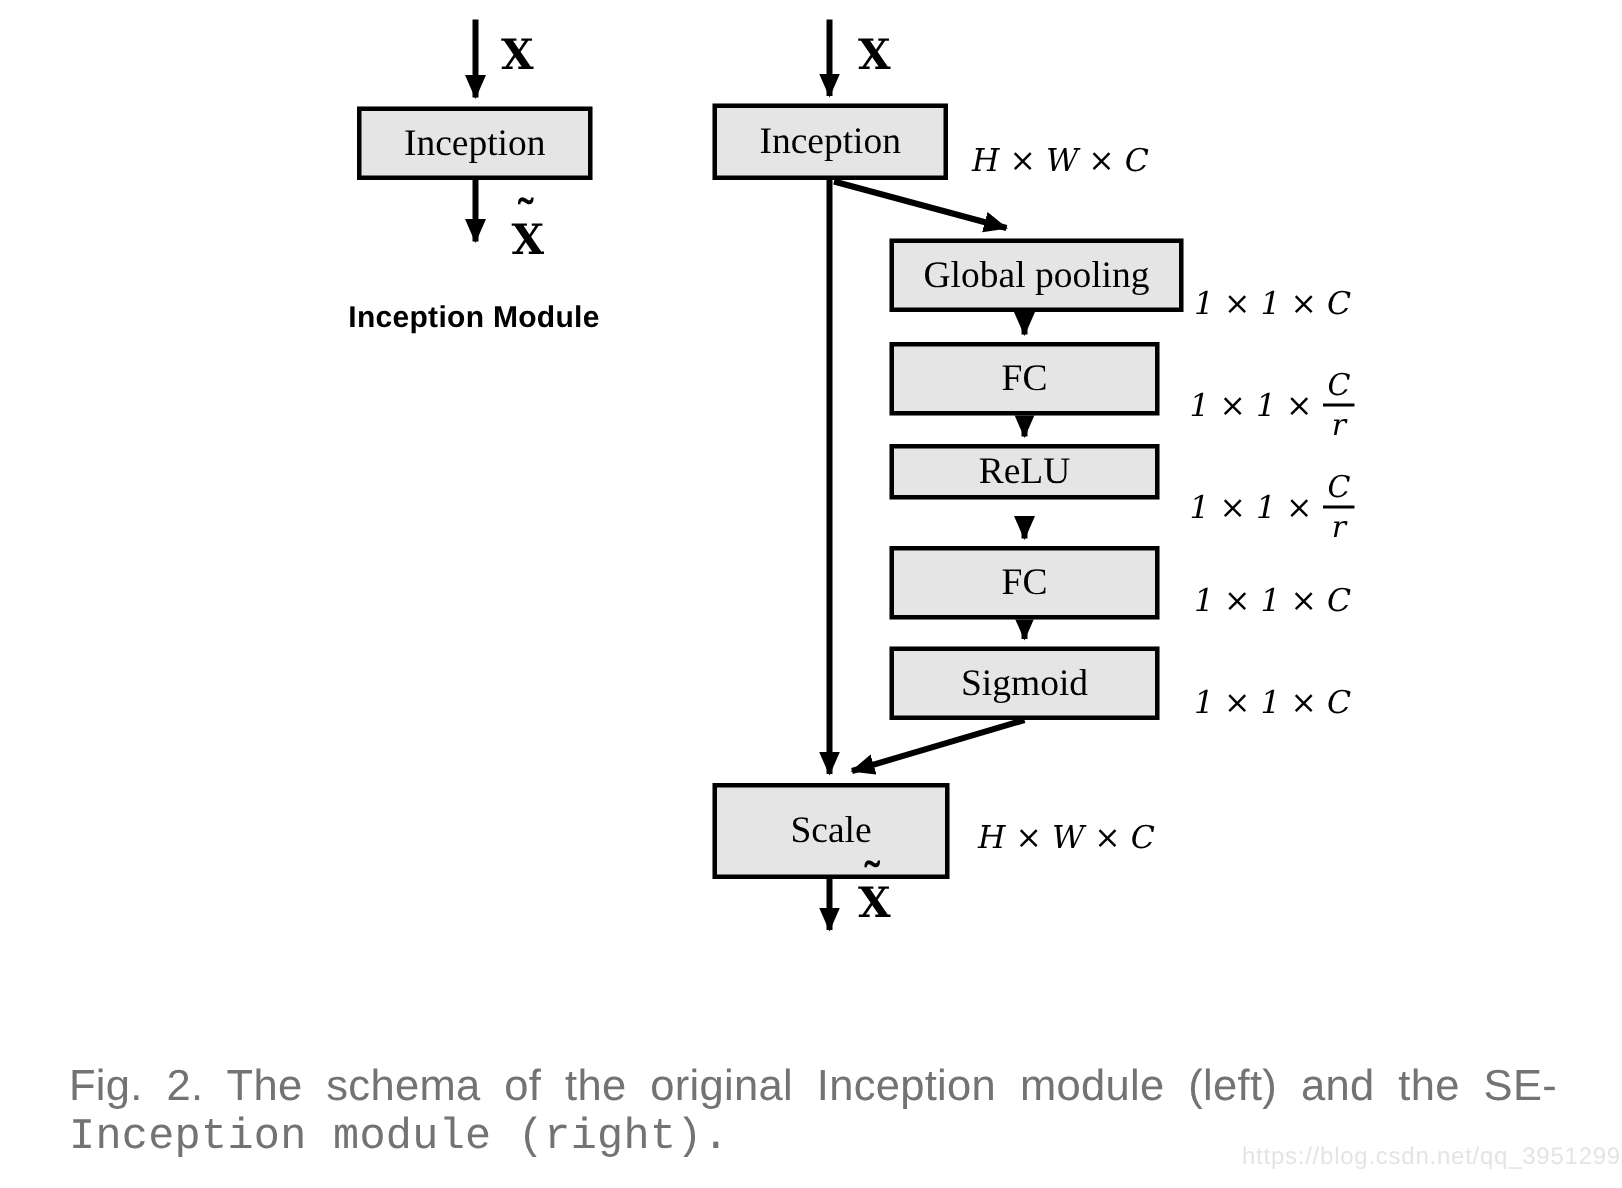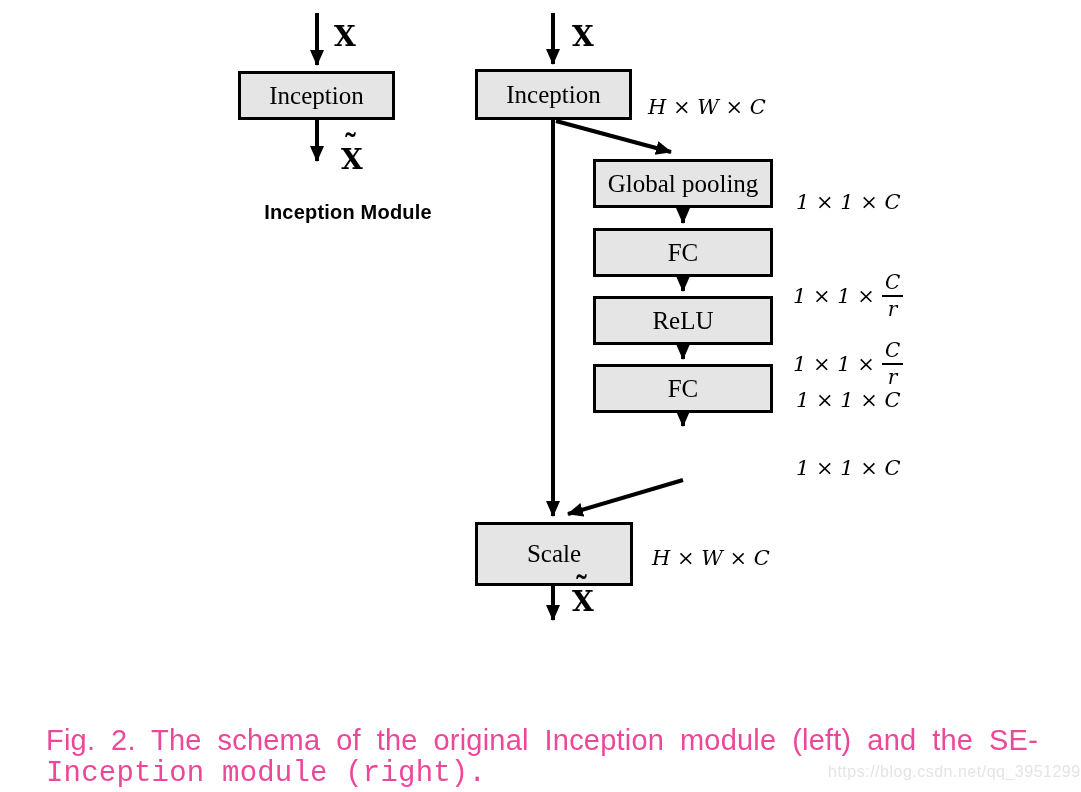--- a/index.html
+++ b/index.html
@@ -27,40 +27,40 @@
   }
   .xout{position:absolute;}
   .xout .xbase{font:bold 28px "DejaVu Serif", serif;line-height:1;}
   .xout .tilde{
     position:absolute;top:-15px;left:2px;
     font:bold 30px "DejaVu Serif", serif;line-height:1;
   }
   .module-title{
     position:absolute;transform:translateX(-50%);
     font:bold 20px "Liberation Sans", sans-serif;
-    white-space:nowrap;letter-spacing:0.2px;margin-left:32px;
+    white-space:nowrap;letter-spacing:0.2px;
   }
   .dim{
     position:absolute;
     font:italic 21px "DejaVu Serif", serif;
     line-height:28px;white-space:nowrap;
   }
   .dim.fracline{
-    display:flex;align-items:center;height:54px;line-height:normal;margin-top:26px;
+    display:flex;align-items:center;height:54px;line-height:normal;
   }
   .frac{
     display:inline-flex;flex-direction:column;align-items:center;
     margin-left:7px;font-size:20px;line-height:1.15;
   }
   .frac .num{border-bottom:2px solid #000;padding:0 3px 1px;}
   .frac .den{padding-top:1px;}
   .caption{
     position:absolute;left:46px;top:707px;width:992px;
     font:29px "Liberation Sans", sans-serif;
-    color:#ec4899;line-height:34px;letter-spacing:0.2px;margin-top:16px;
+    color:#737373;line-height:34px;letter-spacing:0.2px;
   }
   .caption .l1{display:block;text-align:justify;text-align-last:justify;}
   .caption .l2{display:block;font-family:Liberation Mono, monospace;}
   .watermark{
     position:absolute;left:828px;top:763px;
     font:16px "Liberation Sans", sans-serif;
     color:#e4e4e4;letter-spacing:0.5px;white-space:nowrap;
   }
 </style>
 </head>
@@ -101,52 +101,55 @@
 
   <div class="module-title" style="left:316px;top:201px">Inception Module</div>
 
   <div class="xlabel" style="left:572px;top:23px">X</div>
 
   <div class="node" style="left:475px;top:69px;width:157px;height:51px">
     <span>Inception</span>
   </div>
   <div class="dim" style="left:648px;top:93px">H × W × C</div>
 
-  <div class="node" style="left:593px;top:159px;width:180px;height:49px">
+  <div class="node" style="left:593px;top:159px;width:196px;height:49px">
     <span>Global pooling</span>
   </div>
   <div class="dim" style="left:796px;top:188px">1 × 1 × C</div>
 
   <div class="node" style="left:593px;top:228px;width:180px;height:49px">
     <span>FC</span>
   </div>
   <div class="dim fracline" style="left:793px;top:243px">
     <span>1 × 1 ×</span>
     <span class="frac">
       <span class="num">C</span>
       <span class="den">r</span>
     </span>
   </div>
 
-  <div class="node" style="left:593px;top:296px;width:180px;height:49px">
+  <div class="node" style="left:593px;top:296px;width:180px;height:37px">
     <span>ReLU</span>
   </div>
   <div class="dim fracline" style="left:793px;top:311px">
     <span>1 × 1 ×</span>
     <span class="frac">
       <span class="num">C</span>
       <span class="den">r</span>
     </span>
   </div>
 
   <div class="node" style="left:593px;top:364px;width:180px;height:49px">
     <span>FC</span>
   </div>
   <div class="dim" style="left:796px;top:386px">1 × 1 × C</div>
 
+  <div class="node" style="left:593px;top:431px;width:180px;height:49px">
+    <span>Sigmoid</span>
+  </div>
   <div class="dim" style="left:796px;top:454px">1 × 1 × C</div>
 
   <div class="node" style="left:475px;top:522px;width:158px;height:64px">
     <span>Scale</span>
   </div>
   <div class="dim" style="left:652px;top:544px">H × W × C</div>
 
   <div class="xout" style="left:572px;top:588px">
     <span class="tilde">˜</span><span class="xbase">X</span>
   </div>

